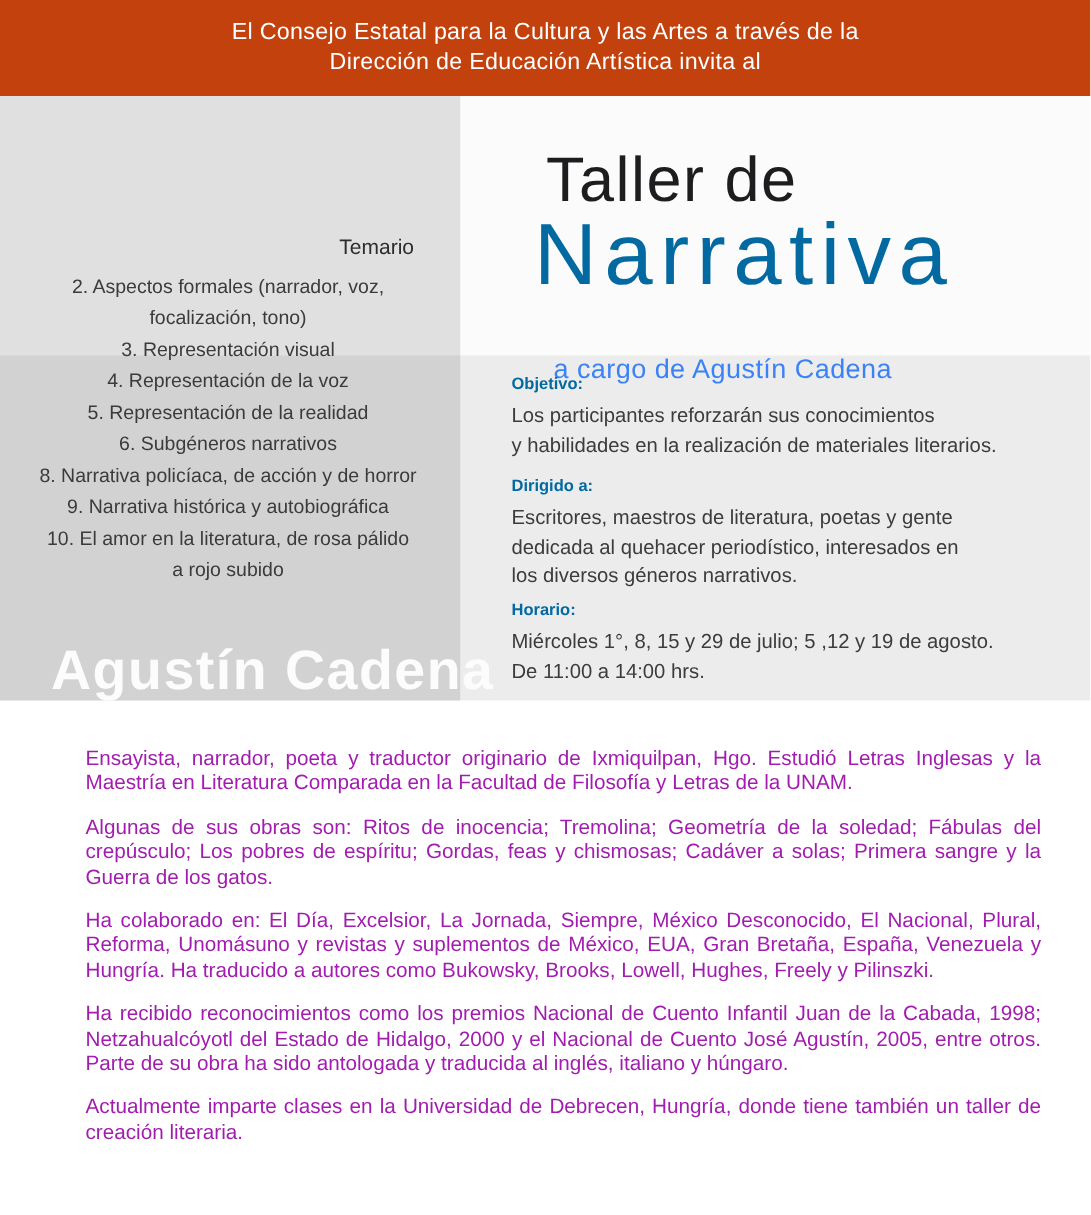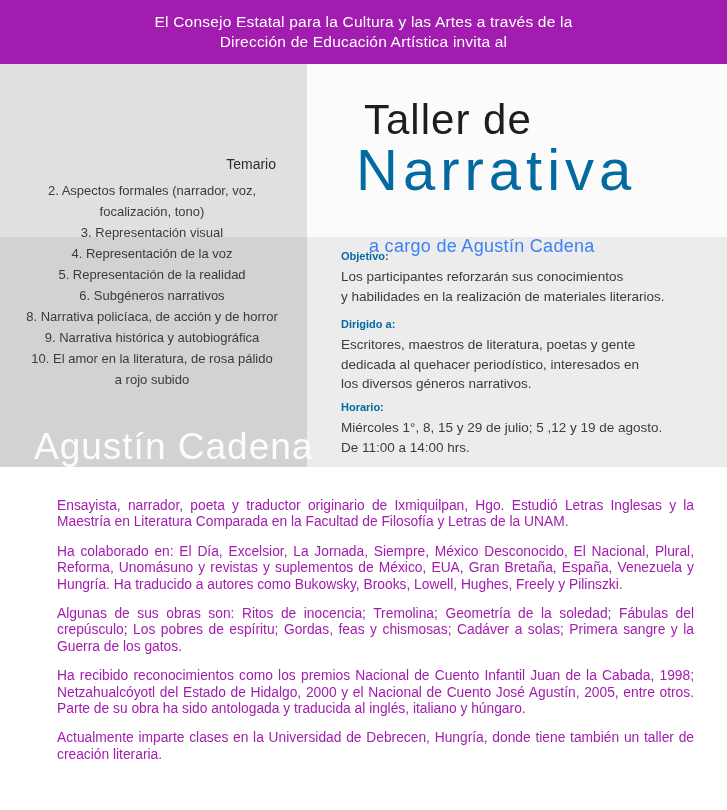--- a/index.html
+++ b/index.html
@@ -9,21 +9,21 @@
     background: #ffffff;
     font-family: "Liberation Sans", sans-serif;
     overflow: hidden;
     color: #333335;
   }
   .abs { position: absolute; }
 
   
   .header-banner {
     left: 0; top: 0; width: 727px; height: 64px;
-    background: #a21caf;
+    background: #c2410c;
     display: flex; flex-direction: column;
     align-items: center; justify-content: center;
     z-index: 3;
   }
   .header-banner div {
     color: #ffffff;
     font-size: 15.5px;
     line-height: 20px;
     text-align: center;
     letter-spacing: 0.2px;
@@ -53,21 +53,21 @@
   .temario-list {
     left: 2px; top: 180px; width: 300px;
     text-align: center;
     font-size: 13px; line-height: 21px; color: #3b3b3d;
     z-index: 2;
   }
   .temario-item { white-space: pre-line; }
 
   .author-name {
     left: 34px; top: 426px; width: 270px;
-    font-size: 37px; font-weight: normal; letter-spacing: 1px;
+    font-size: 37px; font-weight: bold; letter-spacing: 1px;
     color: #fcfcfc; z-index: 2; white-space: nowrap;
   }
 
   
   .title-line1 {
     left: 364px; top: 96px;
     font-size: 42px; color: #1d1d1f; letter-spacing: 1px;
     z-index: 2; white-space: nowrap;
   }
   .title-line2 {
@@ -148,17 +148,17 @@
 los diversos géneros narrativos.</div>
 </div>
 <div class="abs info-section section-horario">
   <div class="label">Horario:</div>
   <div class="body">Miércoles 1°, 8, 15 y 29 de julio; 5 ,12 y 19 de agosto.
 De 11:00 a 14:00 hrs.</div>
 </div>
 
 <div class="abs bio-block">
   <p>Ensayista, narrador, poeta y traductor originario de Ixmiquilpan, Hgo. Estudió Letras Inglesas y la Maestría en Literatura Comparada en la Facultad de Filosofía y Letras de la UNAM.</p>
+  <p>Algunas de sus obras son: Ritos de inocencia; Tremolina; Geometría de la soledad; Fábulas del crepúsculo; Los pobres de espíritu; Gordas, feas y chismosas; Cadáver a solas; Primera sangre y la Guerra de los gatos.</p>
   <p>Ha colaborado en: El Día, Excelsior, La Jornada, Siempre, México Desconocido, El Nacional, Plural, Reforma, Unomásuno y revistas y suplementos de México, EUA, Gran Bretaña, España, Venezuela y Hungría. Ha traducido a autores como Bukowsky, Brooks, Lowell, Hughes, Freely y Pilinszki.</p>
-  <p>Algunas de sus obras son: Ritos de inocencia; Tremolina; Geometría de la soledad; Fábulas del crepúsculo; Los pobres de espíritu; Gordas, feas y chismosas; Cadáver a solas; Primera sangre y la Guerra de los gatos.</p>
   <p>Ha recibido reconocimientos como los premios Nacional de Cuento Infantil Juan de la Cabada, 1998; Netzahualcóyotl del Estado de Hidalgo, 2000 y el Nacional de Cuento José Agustín, 2005, entre otros. Parte de su obra ha sido antologada y traducida al inglés, italiano y húngaro.</p>
   <p>Actualmente imparte clases en la Universidad de Debrecen, Hungría, donde tiene también un taller de creación literaria.</p>
 </div>
 
 </body></html>

